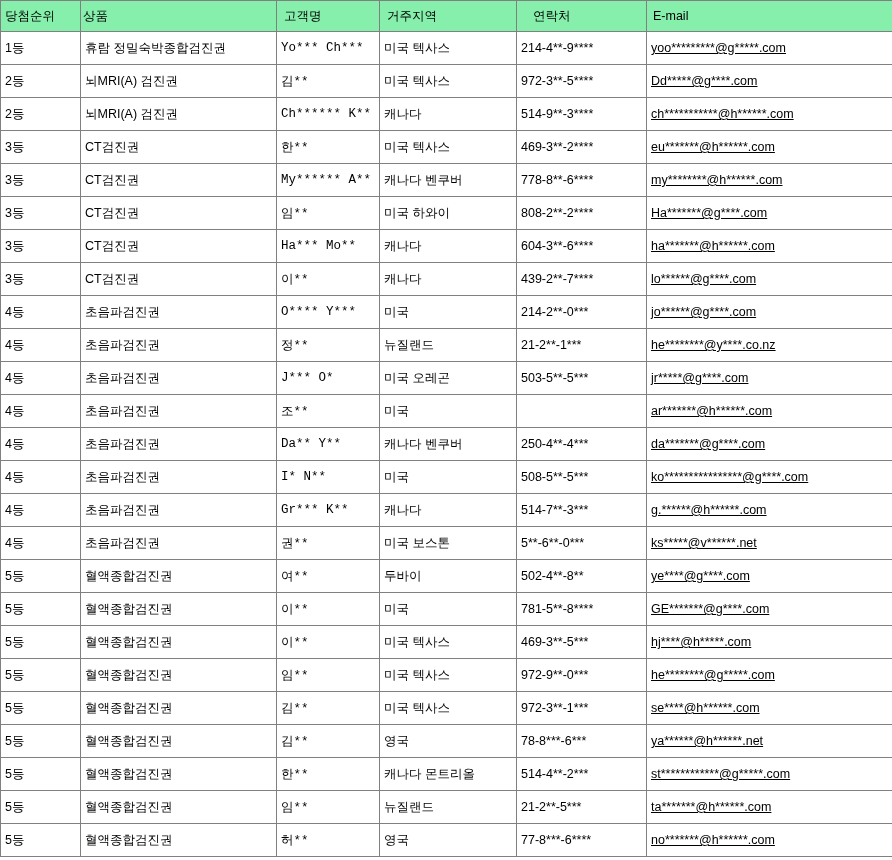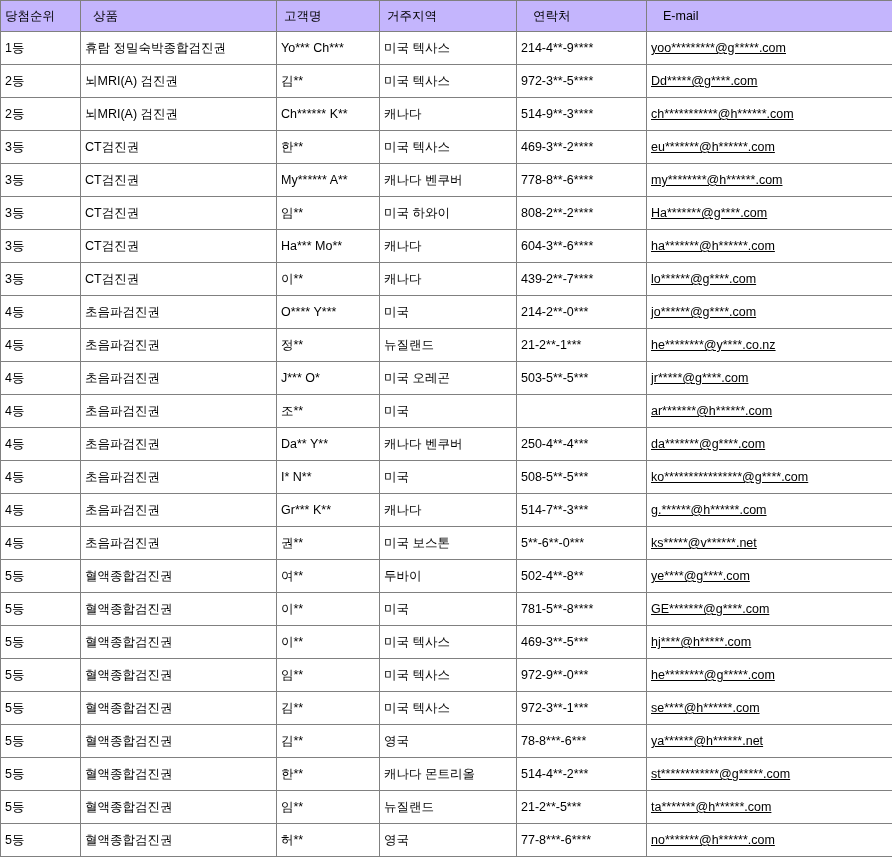--- a/index.html
+++ b/index.html
@@ -24,45 +24,45 @@
     font-size: 12.5px;
     color: #000000;
     vertical-align: middle;
     white-space: nowrap;
     overflow: hidden;
     text-align: left;
     height: 33px;
     box-sizing: border-box;
   }
   table.winners thead th {
-    background: #c4b5fd;
+    background: #86efac;
     font-weight: normal;
     height: 31px;
   }
   
   col.c-rank   { width: 80px; }
   col.c-prize  { width: 196px; }
   col.c-name   { width: 103px; }
   col.c-region { width: 137px; }
   col.c-phone  { width: 130px; }
   col.c-email  { width: 246px; }
 
   td.rank   { font-size: 12.5px; }
   td.prize  { font-size: 13px; padding-left: 9px; }
-  td.name   { font-size: 12.5px; padding-left: 7px; }
+  td.name   { font-size: 12.5px; padding-left: 7px; font-family: Liberation Mono, monospace; }
   td.region { font-size: 12.5px; padding-left: 7px; }
   td.phone  { font-size: 11.5px; padding-left: 6px; }
   td.email  { font-size: 11.5px; padding-left: 6px; text-decoration: underline; }
 
   thead th.h-rank   { padding-left: 4px; }
-  thead th.h-prize  { padding-left: 12px; font-family: Liberation Serif, serif; }
+  thead th.h-prize  { padding-left: 2px; font-family: Liberation Serif, serif; }
   thead th.h-name   { padding-left: 7px; margin-left: 8px; }
   thead th.h-region { padding-left: 7px; }
   thead th.h-phone  { padding-left: 16px; }
-  thead th.h-email  { padding-left: 16px; }
+  thead th.h-email  { padding-left: 6px; }
 </style>
 </head>
 <body>
 
 <table class="winners">
   <colgroup>
     <col class="c-rank">
       <col class="c-prize">
       <col class="c-name">
     <col class="c-region">

